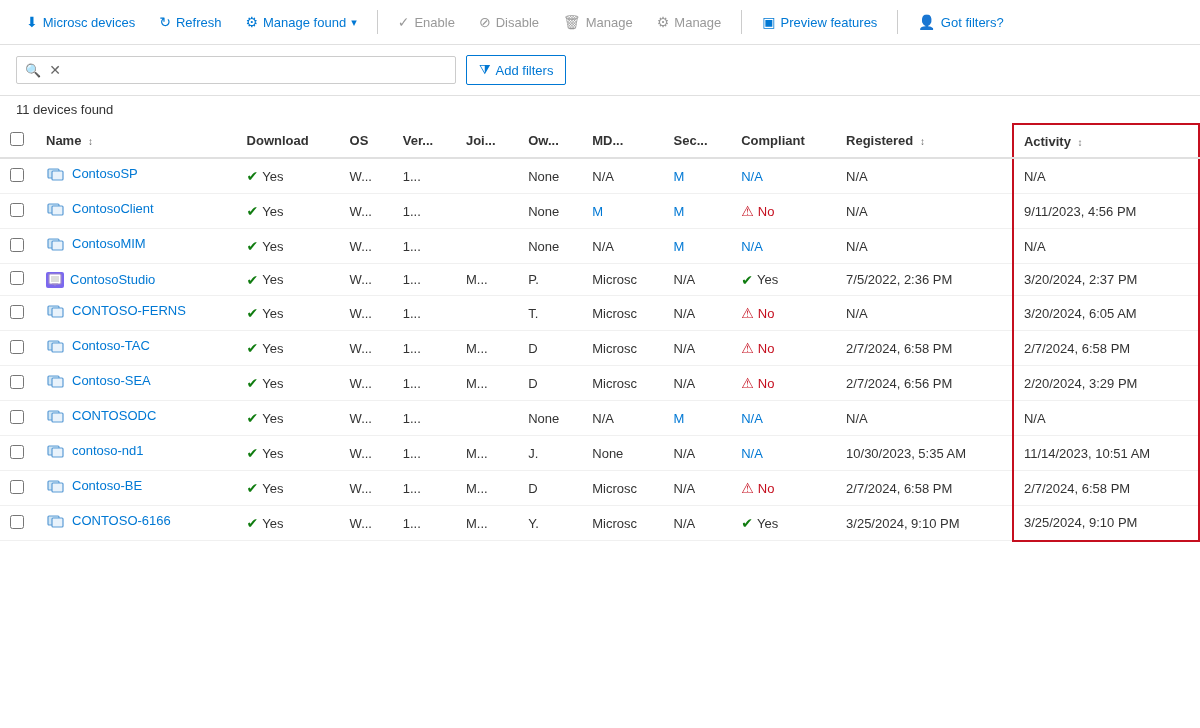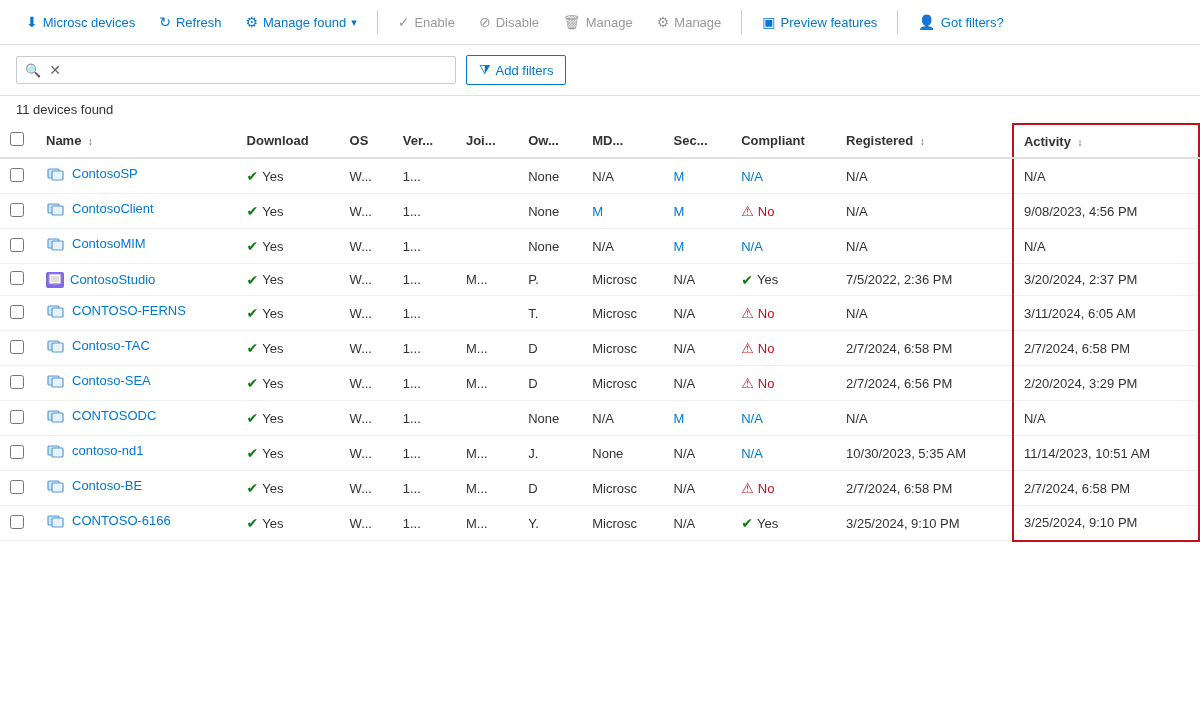--- a/index.html
+++ b/index.html
@@ -318,21 +318,21 @@
     <td>W...</td>
     <td>1...</td>
     <td></td>
     <td>None</td>
     <td><span class="link-blue">M</span></td>
     <td><span class="link-blue">M</span></td>
     <td>
             <span class="compliant-no"><span class="red-alert">⚠</span> No</span>
           </td>
     <td>N/A</td>
-    <td class="activity-col">9/08/2023, 4:56 PM</td>
+    <td class="activity-col">9/11/2023, 4:56 PM</td>
   </tr>
         <tr>
     <td class="checkbox-col">
       <input type="checkbox" style="">
     </td>
     <td>
       <a class="device-link" href="#">
         <span style="display:inline-flex;align-items:center;position:relative;width:20px;height:20px;">
     <svg viewBox="0 0 20 20" width="20" height="20" fill="none">
       <rect x="2" y="3" width="11" height="9" rx="1" fill="#d0e6f5" stroke="#5b9bd5" stroke-width="1.2"></rect>
@@ -414,21 +414,21 @@
     <td>W...</td>
     <td>1...</td>
     <td></td>
     <td>T.</td>
     <td>Microsc</td>
     <td>N/A</td>
     <td>
             <span class="compliant-no"><span class="red-alert">⚠</span> No</span>
           </td>
     <td>N/A</td>
-    <td class="activity-col">3/11/2024, 6:05 AM</td>
+    <td class="activity-col">3/20/2024, 6:05 AM</td>
   </tr>
         <tr>
     <td class="checkbox-col">
       <input type="checkbox" style="">
     </td>
     <td>
       <a class="device-link" href="#">
         <span style="display:inline-flex;align-items:center;position:relative;width:20px;height:20px;">
     <svg viewBox="0 0 20 20" width="20" height="20" fill="none">
       <rect x="2" y="3" width="11" height="9" rx="1" fill="#d0e6f5" stroke="#5b9bd5" stroke-width="1.2"></rect>

